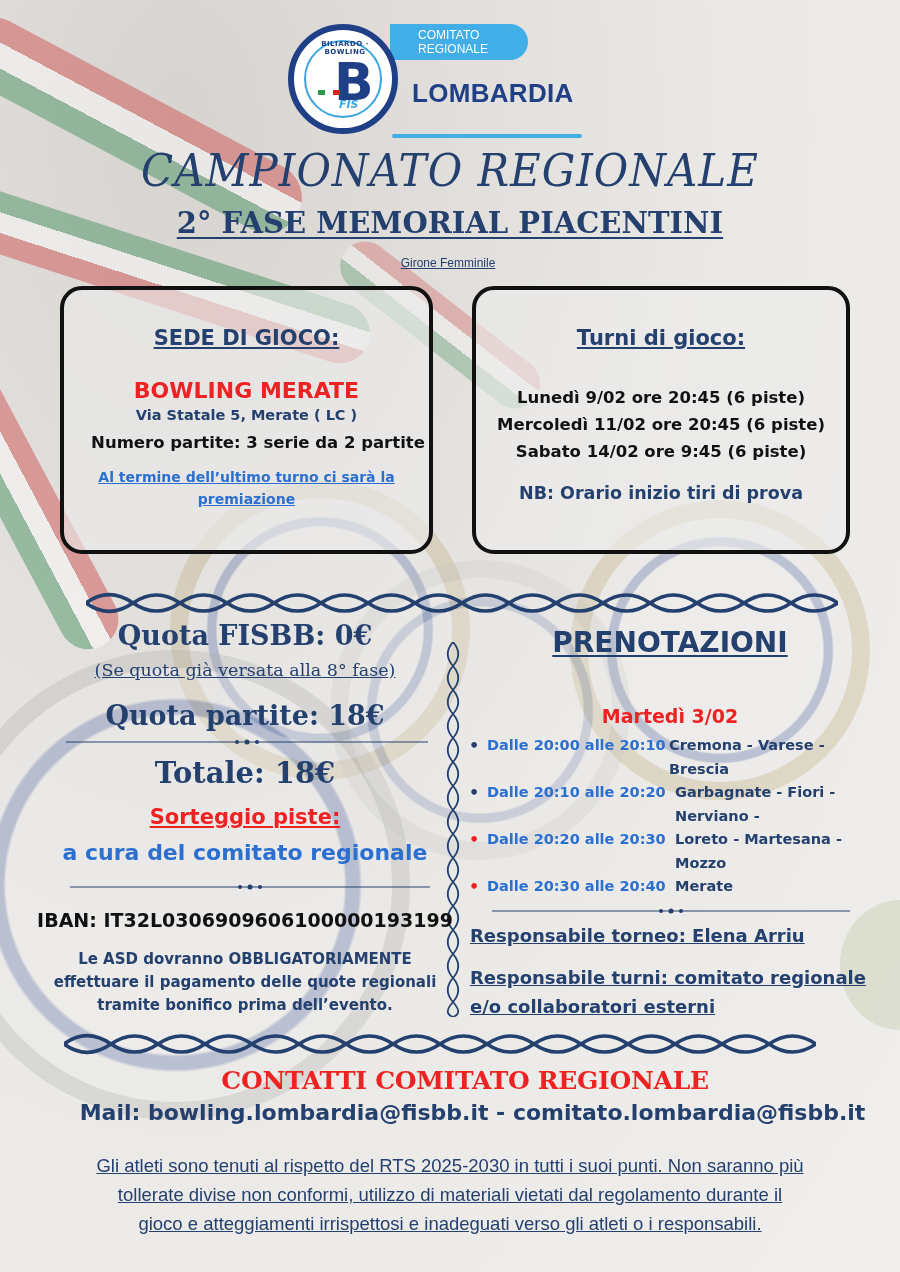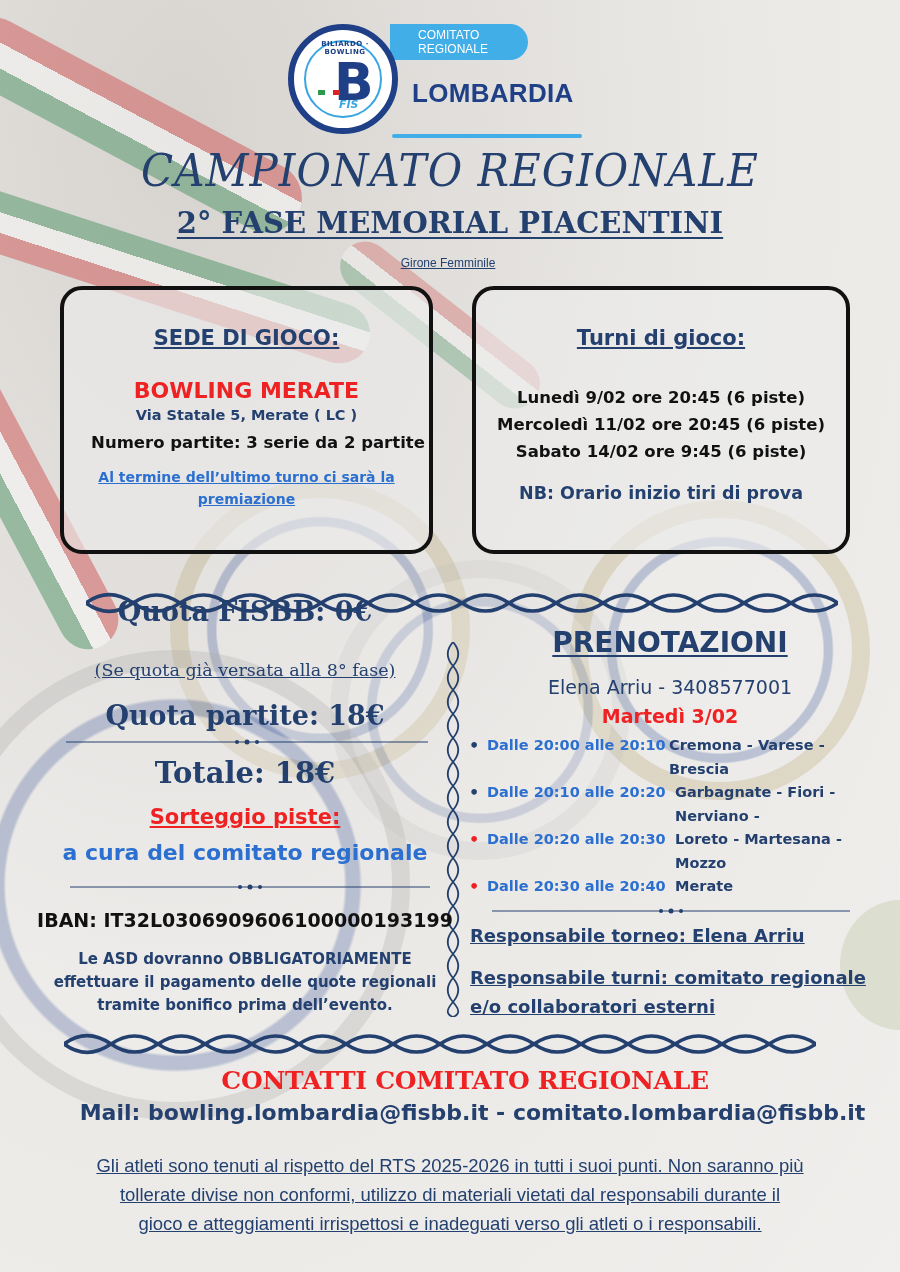--- a/index.html
+++ b/index.html
@@ -75,21 +75,21 @@
   .turn { font: bold 16.5px "DejaVu Sans", sans-serif; color: #111; line-height: 27px; }
   .nb { font: bold 17.5px "DejaVu Sans", sans-serif; color: #24406f; }
 
   
   .braid-h { height: 22px; }
   .braid-v { width: 14px; }
   .thin-rule { height: 8px; }
 
   
   .lcol { left: 30px; width: 430px; text-align: center; }
-  .quota1 { top: 596px; font: bold 27px "DejaVu Serif", serif; color: #24406f; }
+  .quota1 { top: 620px; font: bold 27px "DejaVu Serif", serif; color: #24406f; }
   .quota-note { top: 660px; font: 17.5px "DejaVu Serif", serif; color: #24406f; text-decoration: underline; }
   .quota2 { top: 700px; font: bold 27px "DejaVu Serif", serif; color: #24406f; }
   .totale { top: 756px; font: bold 29px "DejaVu Serif", serif; color: #24406f; }
   .sorteggio { top: 805px; font: bold 21px "DejaVu Sans", sans-serif; color: #ee2222; text-decoration: underline; }
   .cura { top: 840px; font: bold 22px "DejaVu Sans", sans-serif; color: #2b6fd0; }
   .iban { top: 909px; font: bold 19px "DejaVu Sans", sans-serif; color: #111; }
   .asd { top: 948px; font: bold 15px "DejaVu Sans", sans-serif; color: #24406f; line-height: 23px; }
   .pren { left: 470px; width: 400px; top: 626px; text-align: center;
     font: bold 28px "DejaVu Sans", sans-serif; color: #24406f; }
   .pren span { text-decoration: underline; text-underline-offset: 3px; }
@@ -203,21 +203,20 @@
   <div class="abs lcol iban">
     <span>IBAN</span><span style="font-weight:bold">: IT32L0306909606100000193199</span>
   </div>
   <div class="abs lcol asd">
     <div>Le ASD dovranno OBBLIGATORIAMENTE</div>
     <div>effettuare il pagamento delle quote regionali</div>
     <div>tramite bonifico prima dell’evento.</div>
   </div>
 
   <div class="abs pren"><span>PRENOTAZIONI</span></div>
-  <div class="abs contact">Elena Arriu - 3408577001</div>
   <div class="abs martedi">Martedì 3/02</div>
 
   <ul class="abs slots">
     <li class="slot">
       <span class="dot" style="color:#24406f">•</span>
       <span class="time">Dalle 20:00 alle 20:10</span>
       <span class="teams">Cremona - Varese - Brescia</span>
     </li>
     <li class="slot">
       <span class="dot" style="color:#24406f">•</span>
@@ -249,18 +248,18 @@
   </div>
 
   <svg class="abs braid-h" style="left:64px;top:1033px;width:752px" viewBox="0 0 752 22">
     <path d="M0 11 C 15 0, 31 0, 47 11 S 78 22, 94 11 S 125 0, 141 11 S 172 22, 188 11 S 219 0, 235 11 S 266 22, 282 11 S 313 0, 329 11 S 360 22, 376 11 S 407 0, 423 11 S 454 22, 470 11 S 501 0, 517 11 S 548 22, 564 11 S 595 0, 611 11 S 642 22, 658 11 S 689 0, 705 11 S 736 22, 752 11" fill="none" stroke="#24406f" stroke-width="3.5"></path>
     <path d="M0 11 C 15 22, 31 22, 47 11 S 78 0, 94 11 S 125 22, 141 11 S 172 0, 188 11 S 219 22, 235 11 S 266 0, 282 11 S 313 22, 329 11 S 360 0, 376 11 S 407 22, 423 11 S 454 0, 470 11 S 501 22, 517 11 S 548 0, 564 11 S 595 22, 611 11 S 642 0, 658 11 S 689 22, 705 11 S 736 0, 752 11" fill="none" stroke="#24406f" stroke-width="3.5"></path>
   </svg>
 
   <div class="abs contatti">CONTATTI COMITATO REGIONALE</div>
   <div class="abs mail">Mail: bowling.lombardia@fisbb.it - comitato.lombardia@fisbb.it</div>
   <div class="abs rules">
-    <div>Gli atleti sono tenuti al rispetto del RTS 2025-2026 in tutti i suoi punti. Non saranno più</div>
-    <div>tollerate divise non conformi, utilizzo di materiali vietati dal responsabili durante il</div>
+    <div>Gli atleti sono tenuti al rispetto del RTS 2025-2030 in tutti i suoi punti. Non saranno più</div>
+    <div>tollerate divise non conformi, utilizzo di materiali vietati dal regolamento durante il</div>
     <div>gioco e atteggiamenti irrispettosi e inadeguati verso gli atleti o i responsabili.</div>
   </div>
 
 </div>
 
 </body></html>

